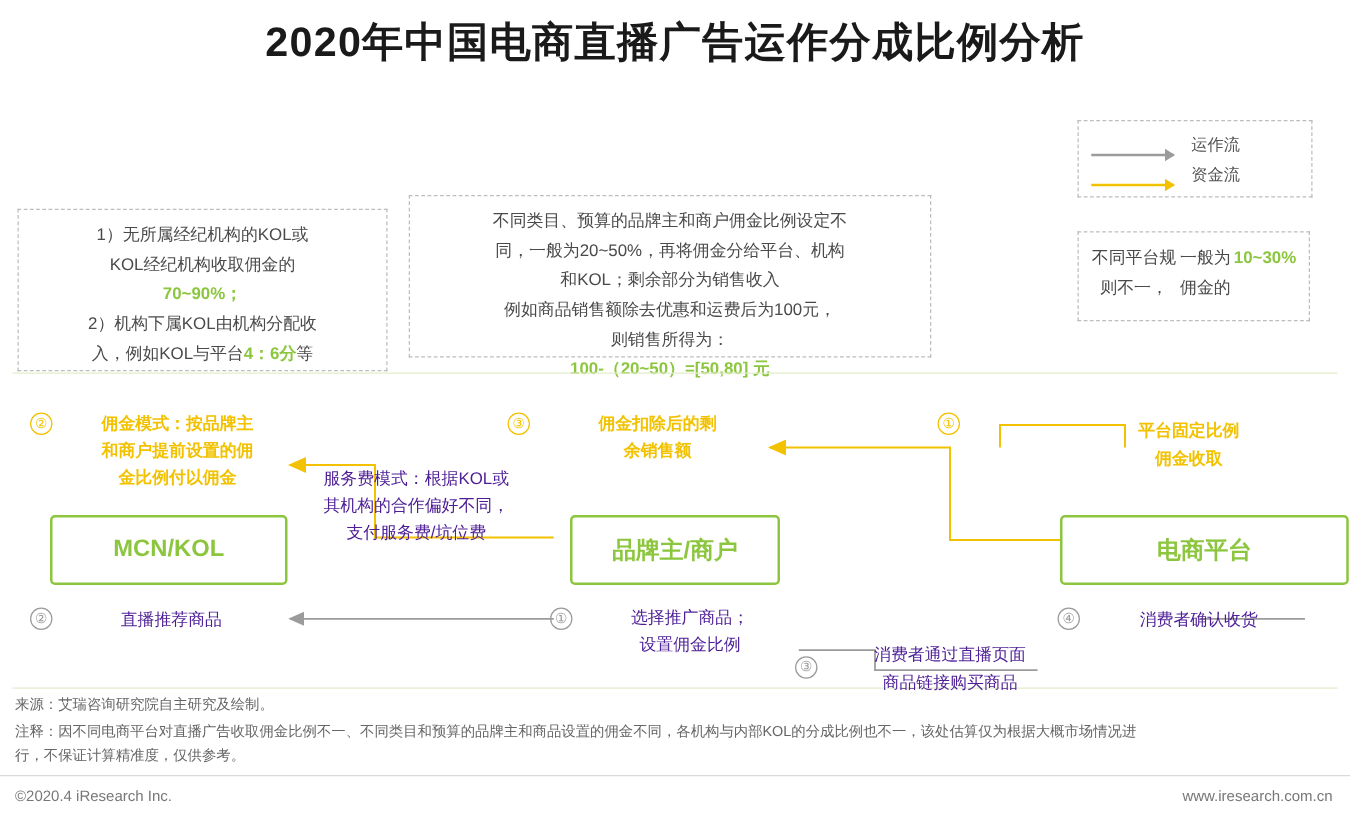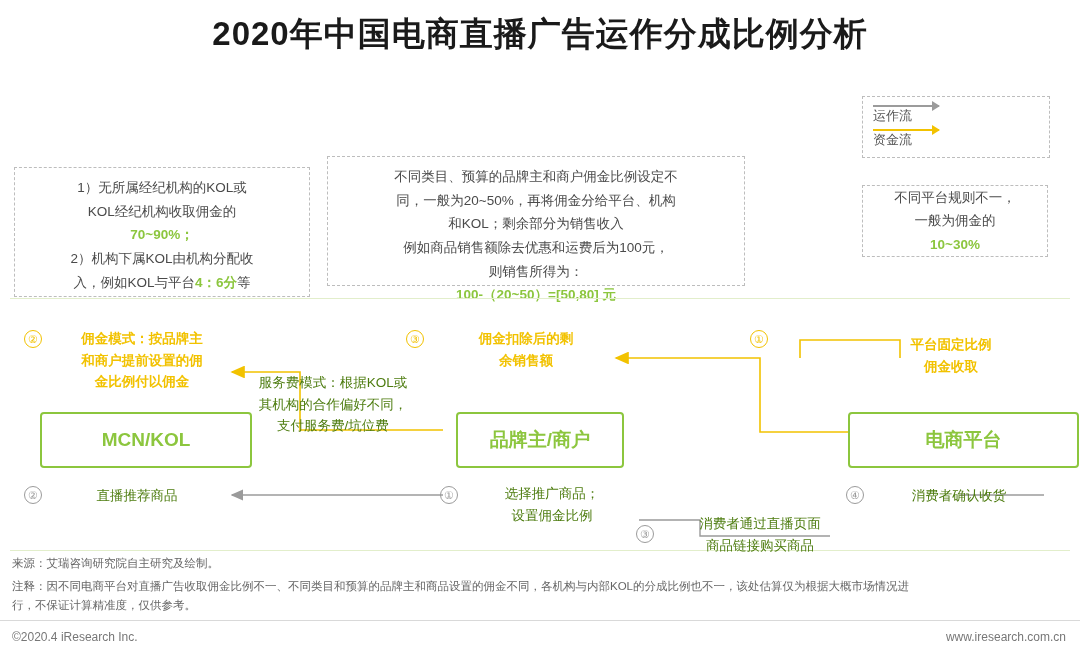--- a/index.html
+++ b/index.html
@@ -42,22 +42,21 @@
     width: 186px;
     height: 60px;
     border: 1px dashed #bdbdbd;
     background: #fff;
   }
   .legend-row {
     position: absolute;
     left: 10px;
     height: 20px;
     display: flex;
-    align-items: flex-start;
-    flex-direction: column;
+    align-items: flex-end;
   }
   .legend-row.r1 { top: 8px; }
   .legend-row.r2 { top: 32px; }
   .legend-line {
     width: 66px;
     height: 2px;
     position: relative;
     margin-right: 14px;
   }
   .legend-line.grey { background: #9b9b9b; }
@@ -107,21 +106,21 @@
     width: 418px;
     height: 130px;
     text-align: center;
   }
   .note-right {
     left: 862px;
     top: 185px;
     width: 186px;
     height: 72px;
     display: flex;
-    flex-direction: column;
+    flex-direction: row;
     justify-content: center;
     text-align: center;
   }
   .note-left .ln { text-align: center; }
 
   
   .sep {
     position: absolute;
     left: 10px;
     top: 298px;
@@ -145,21 +144,21 @@
     border-radius: 4px;
     background: #fff;
     display: flex;
     align-items: center;
     justify-content: center;
     font-size: 19px;
     font-weight: bold;
     color: #8cc63e;
     box-sizing: border-box;
   }
-  .entity-mcn { left: 40px;  top: 412px; width: 212px; height: 56px; }
+  .entity-mcn { left: 40px;  top: 412px; width: 190px; height: 56px; }
   .entity-brand { left: 456px; top: 412px; width: 168px; height: 56px; }
   .entity-plat { left: 848px; top: 412px; width: 231px; height: 56px; }
 
   
   .circ {
     position: absolute;
     width: 18px;
     height: 18px;
     border-radius: 50%;
     border: 1.4px solid #9b9b9b;
@@ -180,21 +179,21 @@
     color: #f2c200;
     font-size: 13.5px;
     line-height: 1.6;
     font-weight: bold;
     text-align: center;
   }
 
   
   .gtext {
     position: absolute;
-    color: #4d7c0f;
+    color: #4c1d95;
     font-size: 13.5px;
     line-height: 1.6;
     text-align: center;
   }
 
   
   .arrow-svg {
     position: absolute;
     left: 0;
     top: 0;

